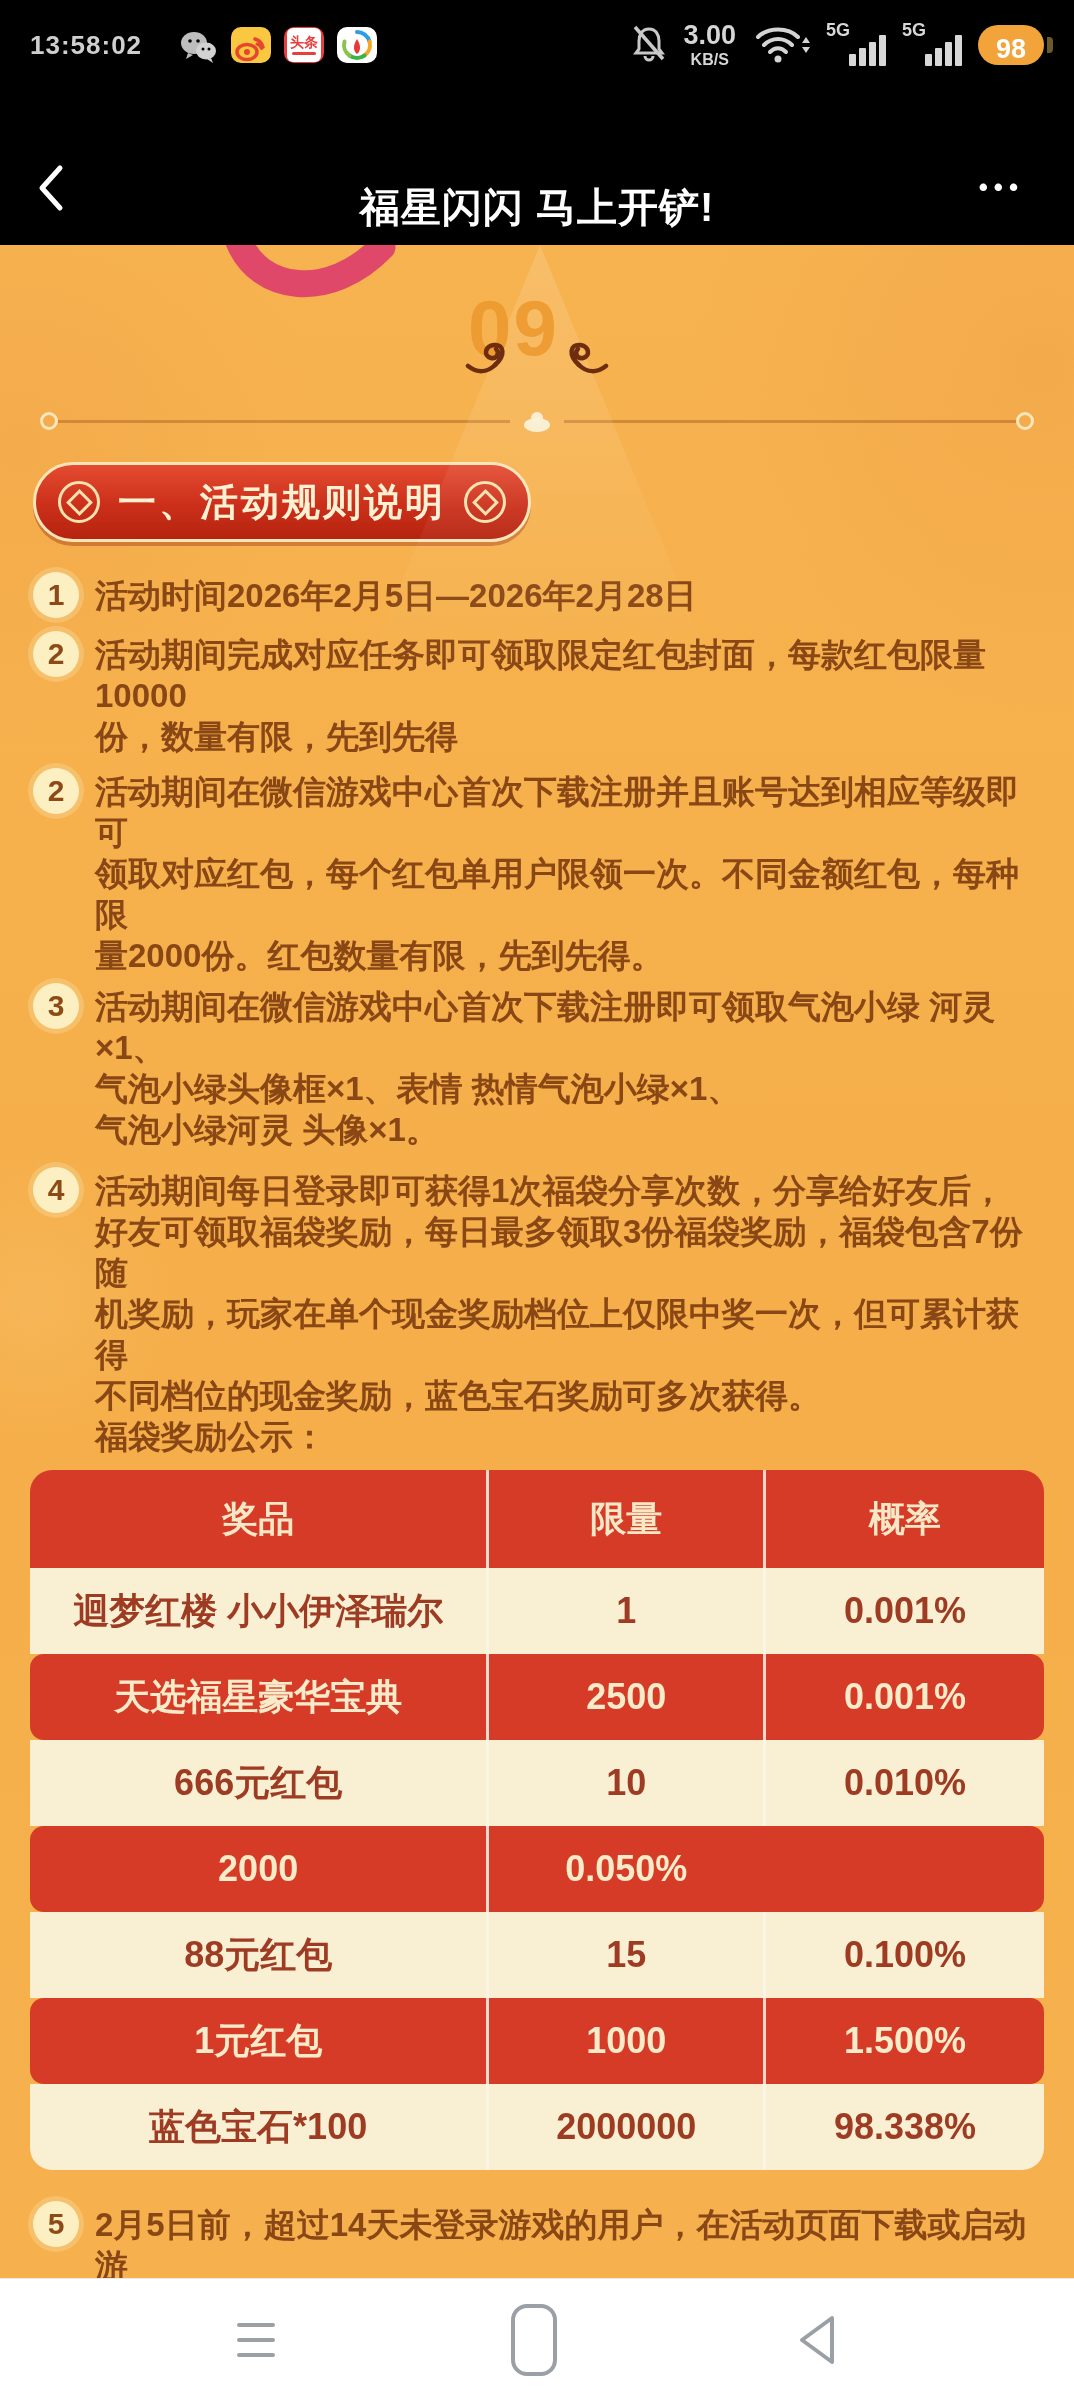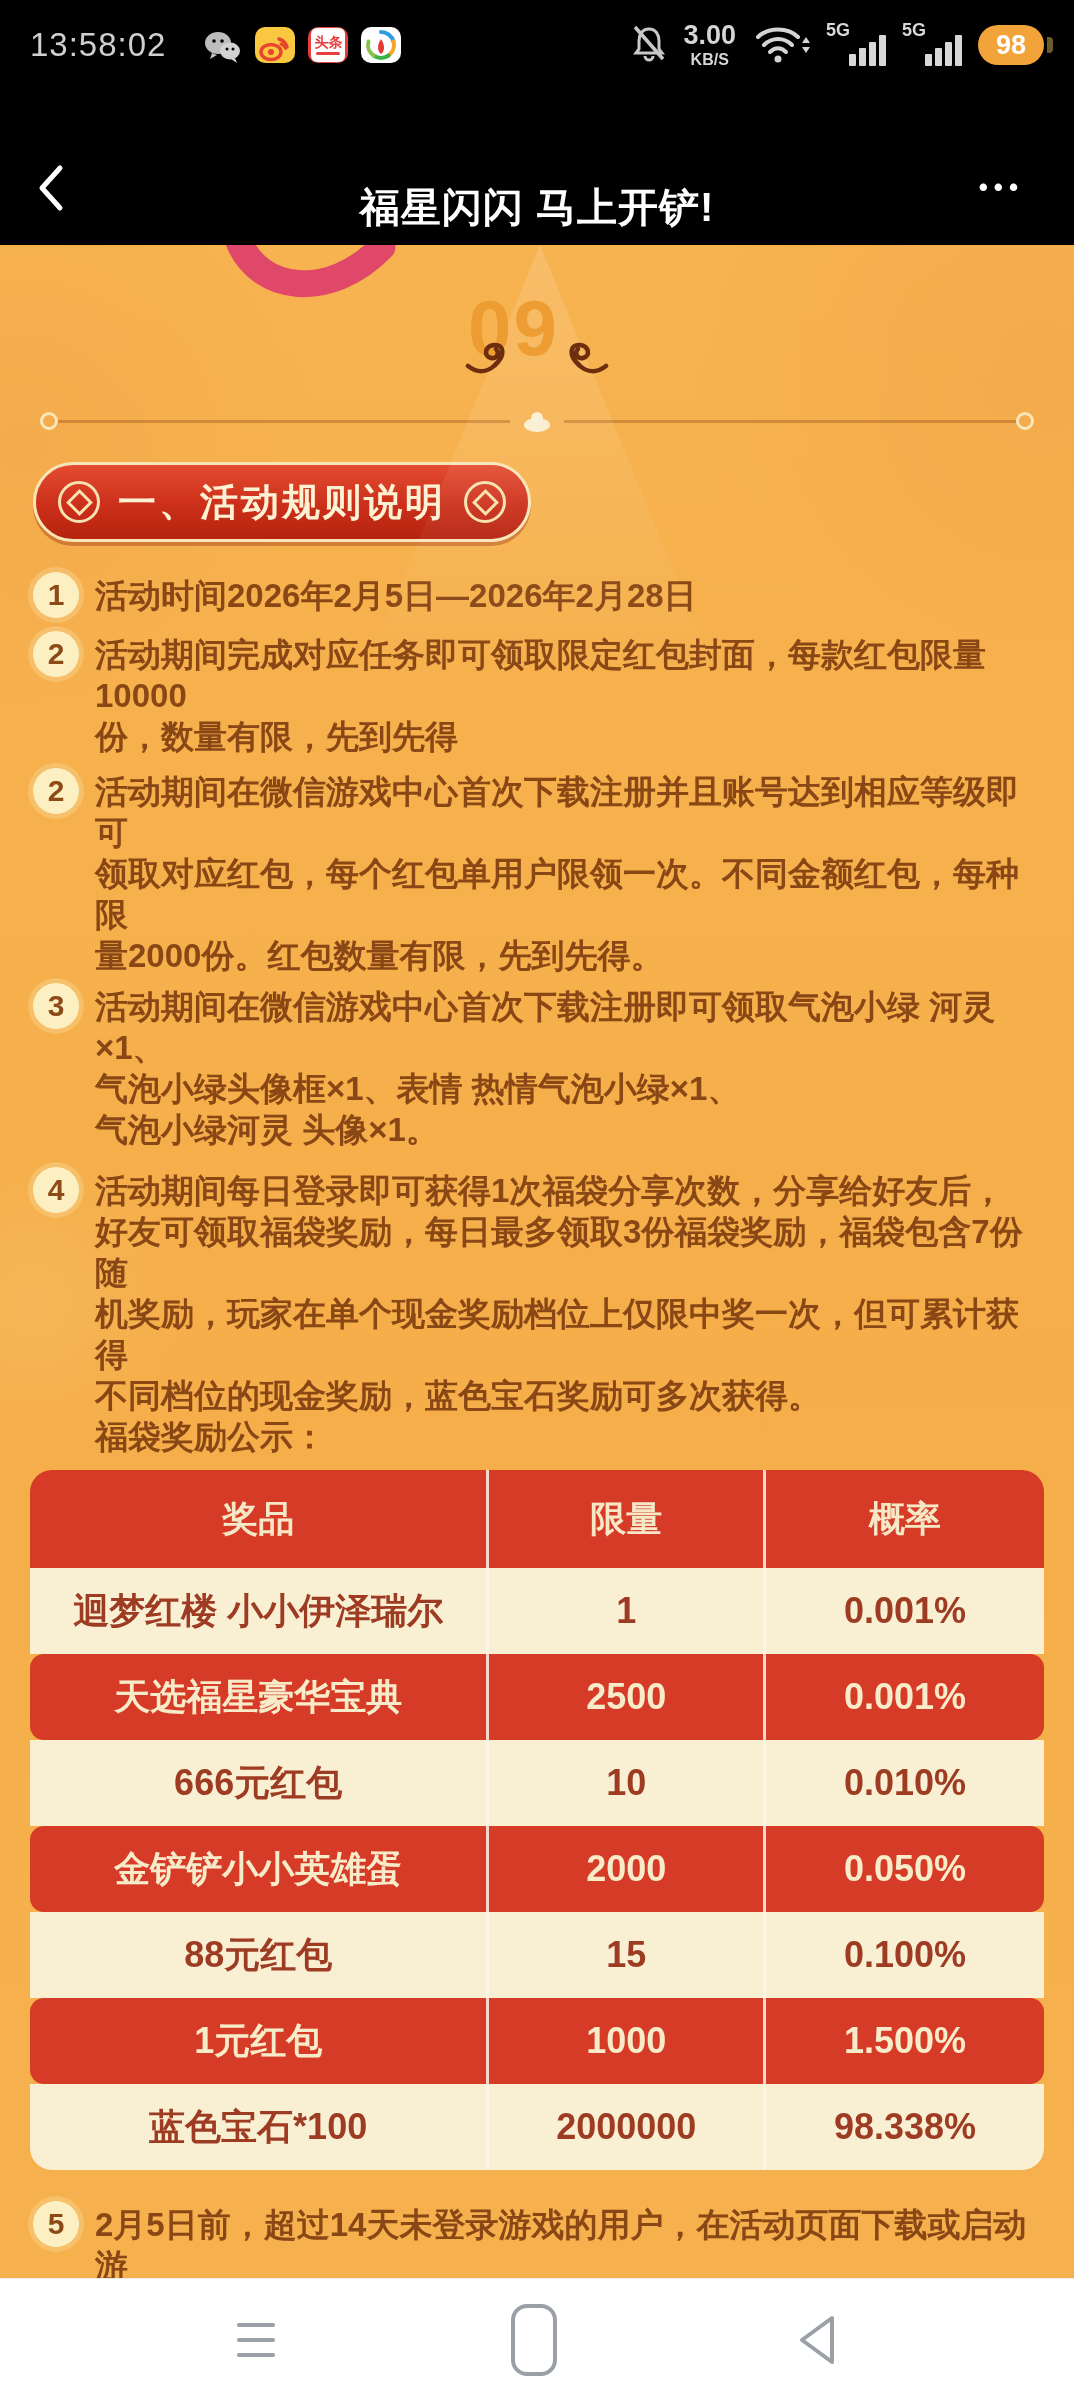--- a/index.html
+++ b/index.html
@@ -6,21 +6,21 @@
   body{
     width:1074px;height:2400px;position:relative;overflow:hidden;
     font-family:"Liberation Sans","DejaVu Sans",sans-serif;
     background:#000;
   }
   
   .status-bar{
     height:90px;background:#000;display:flex;align-items:center;
     padding:0 30px;box-sizing:border-box;
   }
-  .sb-time{color:#cfcfcf;font-size:33px;font-weight:400;letter-spacing:1px;}
+  .sb-time{color:#cfcfcf;font-size:26px;font-weight:700;letter-spacing:1px;}
   .sb-apps{display:flex;align-items:center;gap:13px;margin-left:36px;}
   .app-ico{width:40px;height:36px;border-radius:10px;position:relative;flex:0 0 auto;}
   .ico-wechat{background:transparent;}
   .ico-weibo{background:#f9c840;}
   .ico-toutiao{background:#e83e3e;display:flex;align-items:center;justify-content:center;}
   .ico-toutiao .tt-inner{
     width:34px;height:34px;background:#fff;border-radius:6px;display:flex;flex-direction:column;
     align-items:center;justify-content:center;color:#e83e3e;font-size:14px;font-weight:800;line-height:15px;
   }
   .tt-sub{width:24px;height:3px;background:#e83e3e;border-radius:2px;margin-top:2px;}
@@ -28,21 +28,21 @@
   .sb-right{margin-left:auto;display:flex;align-items:center;gap:16px;}
   .sb-speed{color:#d6d6d6;text-align:center;line-height:1;}
   .sb-speed .v{font-size:27px;font-weight:700;}
   .sb-speed .u{font-size:16px;font-weight:700;margin-top:3px;}
   .sig-group{position:relative;width:60px;height:46px;}
   .sig-label{position:absolute;top:-2px;left:0;color:#d8d8d8;font-size:18px;font-weight:700;}
   .sig-bars{position:absolute;right:0;bottom:2px;display:flex;align-items:flex-end;gap:3px;}
   .sig-bars i{display:block;width:7px;background:#d8d8d8;border-radius:1px;}
   .battery{
     position:relative;width:66px;height:40px;border-radius:20px;background:#f2a43b;
-    display:flex;align-items:center;justify-content:center;color:#fff;font-size:27px;font-weight:800;
+    display:flex;align-items:flex-end;justify-content:center;color:#fff;font-size:27px;font-weight:800;
   }
   .battery:after{content:"";position:absolute;right:-9px;top:12px;width:6px;height:16px;background:#6b5a2a;border-radius:0 4px 4px 0;}
   
   .app-header{
     height:155px;background:#000;display:flex;align-items:center;
     padding:40px 50px 0 34px;box-sizing:border-box;position:relative;gap:47px;
   }
   .hdr-title{
     position:absolute;left:0;right:0;text-align:center;color:#fff;
     font-size:40px;font-weight:600;letter-spacing:1px;padding-top:40px;
@@ -299,21 +299,20 @@
       <div class="cell">天选福星豪华宝典</div>
       <div class="cell">2500</div>
       <div class="cell">0.001%</div>
     </div>
     <div class="tr tr-cream">
       <div class="cell">666元红包</div>
       <div class="cell">10</div>
       <div class="cell">0.010%</div>
     </div>
     <div class="tr tr-red">
-      <div class="cell">金铲铲小小英雄蛋</div>
       <div class="cell">2000</div>
       <div class="cell">0.050%</div>
     </div>
     <div class="tr tr-cream">
       <div class="cell">88元红包</div>
       <div class="cell">15</div>
       <div class="cell">0.100%</div>
     </div>
     <div class="tr tr-red">
       <div class="cell">1元红包</div>

